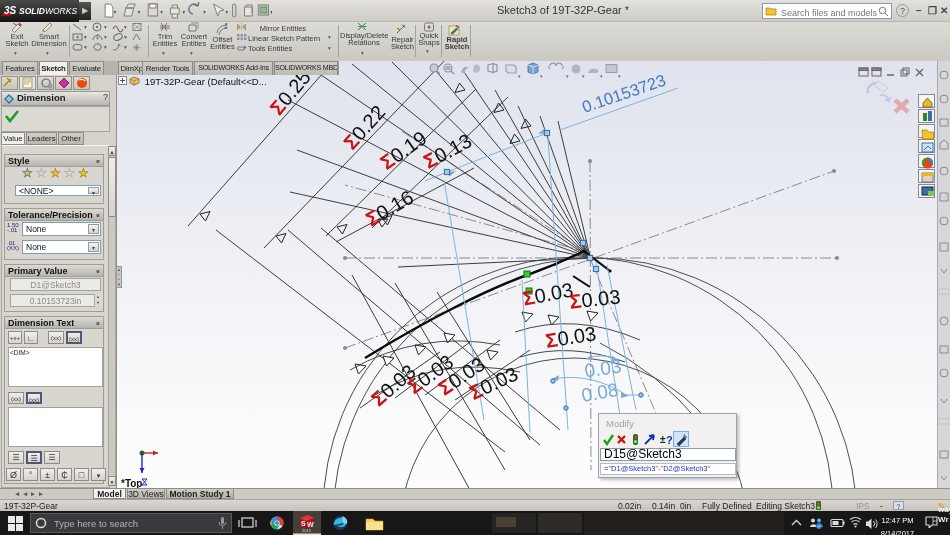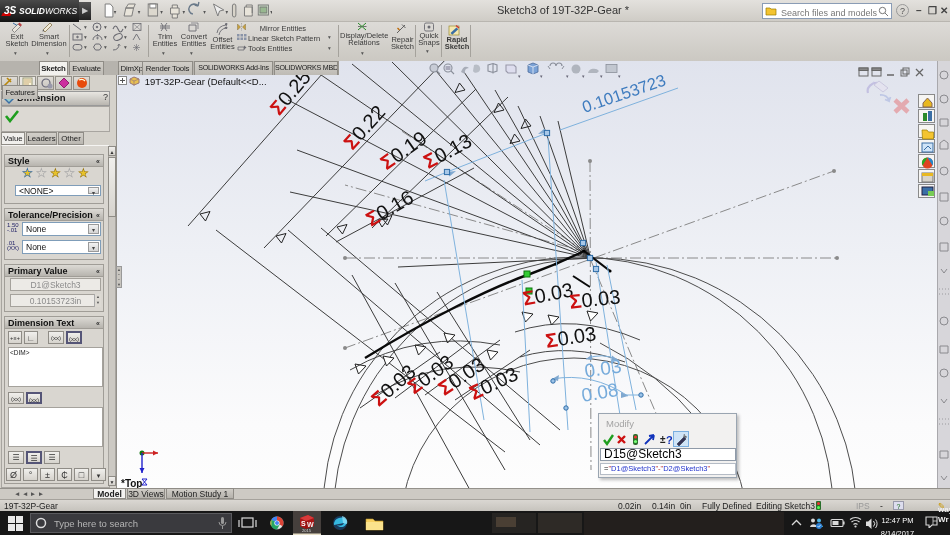--- a/index.html
+++ b/index.html
@@ -236,21 +236,21 @@
 <div class="abs rlabel" style="left:417px;top:32px;width:24px;">Quick<br>Snaps</div>
 <div class="abs rlabel" style="left:443px;top:36px;width:28px;font-weight:bold;">Rapid<br>Sketch</div>
 <div class="abs rsep" style="left:69px;"></div>
 <div class="abs rsep" style="left:148px;"></div>
 <div class="abs rsep" style="left:338px;"></div>
 <div class="abs rsep" style="left:415px;"></div>
 <div class="abs rsep" style="left:441px;"></div>
 <div class="abs rsep" style="left:470px;"></div>
 
 <div id="tabstrip" class="abs"></div>
-<div class="abs ftab" style="left:2px;width:36px;margin-top:24px;">Features</div>
+<div class="abs ftab" style="left:2px;width:36px;">Features</div>
 <div class="abs ftab act" style="left:39px;width:29px;">Sketch</div>
 <div class="abs ftab" style="left:69px;width:35px;">Evaluate</div>
 <div class="abs ftab" style="left:93px;width:36px;margin-left:25px;">DimXpert</div>
 <div class="abs ftab" style="left:142px;width:51px;">Render Tools</div>
 <div class="abs ftab" style="left:194px;width:79px;font-size:7.1px;">SOLIDWORKS Add-Ins</div>
 <div class="abs ftab" style="left:274px;width:64px;font-size:7.1px;">SOLIDWORKS MBD</div>
 
 <div id="canvas" class="abs"></div>
 <div id="drawing" class="abs" style="left:112px;top:61px;width:838px;height:427px;">
 <svg width="838" height="427" viewBox="112 61 838 427" style="position:absolute;left:0;top:0;">
@@ -672,21 +672,21 @@
     <path d="M9 1 l2 4 M8 3 l4 1" stroke="#555" stroke-width="0.8"></path>
   </svg>
   <div class="f1">D15@Sketch3</div>
   <div class="f2"><span style="color:#111;">=</span><span style="color:#b33;">"</span><span style="color:#2233cc;">D1@Sketch3</span><span style="color:#b33;">"-"</span><span style="color:#2233cc;">D2@Sketch3</span><span style="color:#b33;">"</span></div>
 </div>
 
 <div id="modeltabs" class="abs"></div>
 <div class="abs" style="left:14px;top:490px;width:40px;height:8px;color:#555;font-size:6.5px;letter-spacing:1.5px;">◄◄►►</div>
 <div class="abs mtab act" style="left:55px;top:488px;width:33px;">Model</div>
 <div class="abs mtab" style="left:89px;top:488px;width:38px;">3D Views</div>
-<div class="abs mtab" style="left:128px;top:488px;width:68px;">Motion Study 1</div>
+<div class="abs mtab" style="left:128px;top:488px;width:68px;font-weight:bold;">Motion Study 1</div>
 
 <div id="statusbar" class="abs">
   <span style="left:4px;">19T-32P-Gear</span>
   <span style="left:618px;">0.02in</span>
   <span style="left:652px;">0.14in</span>
   <span style="left:680px;">0in</span>
   <span style="left:702px;">Fully Defined</span>
   <span style="left:756px;">Editing Sketch3</span>
   <span style="left:816px;width:5px;height:9px;background:#2a6e2a;border-radius:1px;"></span>
     <span style="left:817px;top:2px;width:3px;height:3px;background:#e33;border-radius:2px;"></span>

